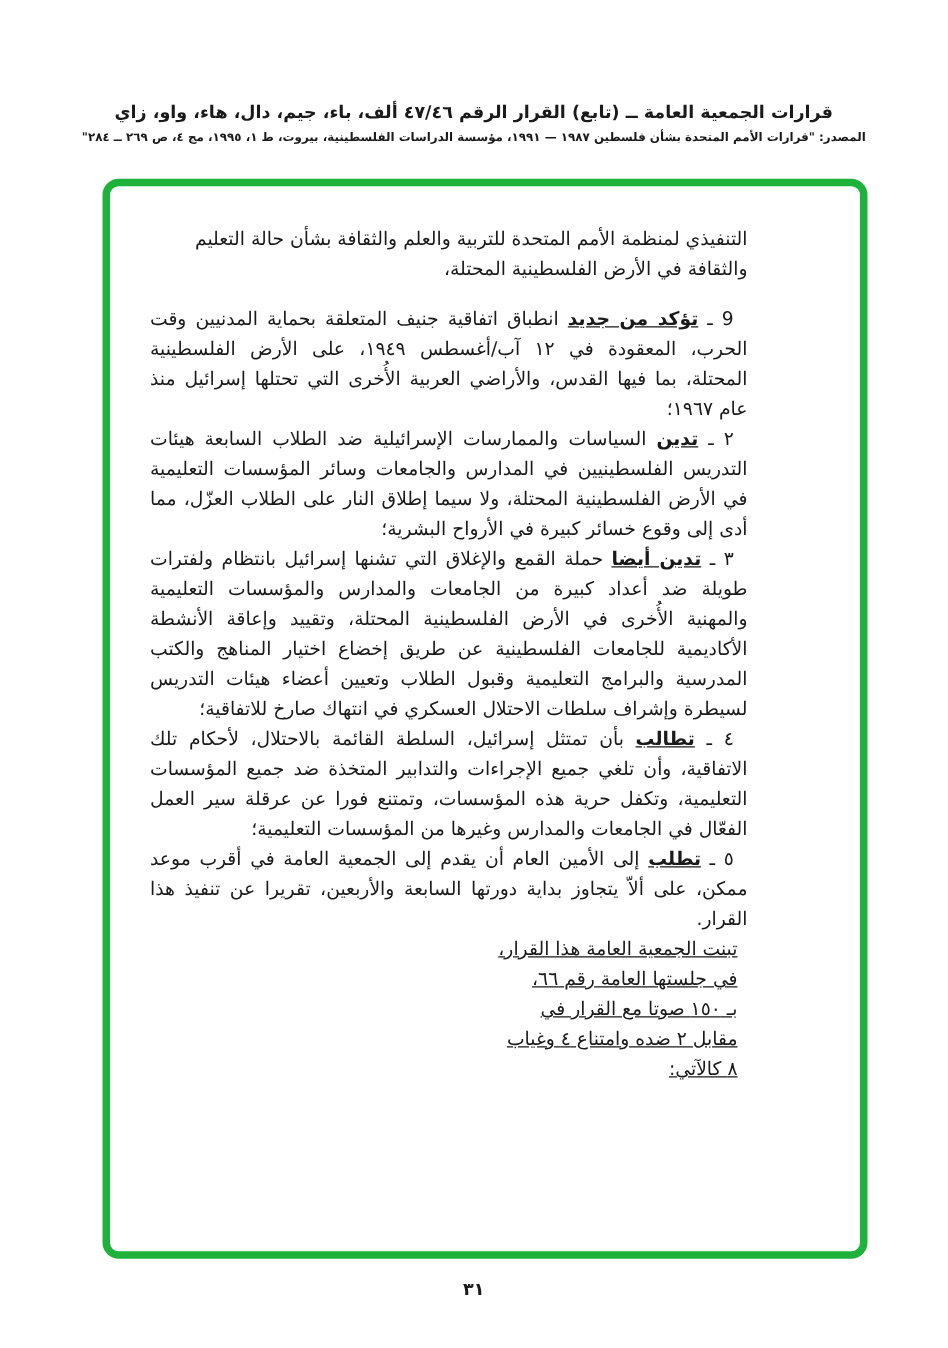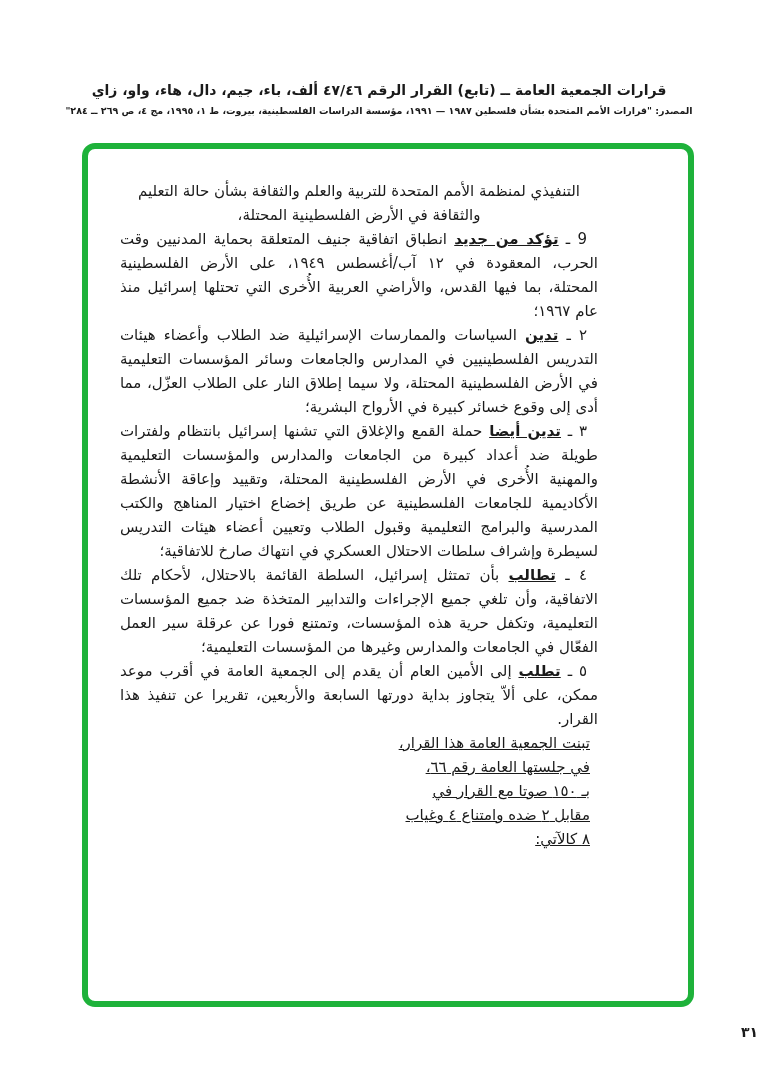--- a/index.html
+++ b/index.html
@@ -31,43 +31,43 @@
     border-radius:13px;
     background:#ffffff;
   }
   .column{
     position:absolute;left:120px;top:179px;width:478px;
     direction:rtl;
     font-size:15px;line-height:24px;
     text-align:justify;
   }
   .preamble{
-    text-align:center;
-    margin:0 0 0 0;
+    text-align:right;
+    margin:0 0 16px 0;
   }
   .item{
     margin:0;
     text-indent:11px; 
   }
   .bold{font-weight:bold;text-decoration:underline;}
   .adoption{
     padding-right:8px;
     text-decoration:underline;
   }
   .adoption-line{
     text-align:right;
     white-space:nowrap;
   }
   .vote-line{
     text-align:right;
     margin-right:-57px; 
   }
   .pagenum{
     position:absolute;top:1024px;left:0;width:758px;
-    text-align:right;
+    text-align:center;
     font-size:14px;font-weight:bold;
     direction:rtl;
   }
 </style>
 </head>
 <body>
 
 <div class="page">
 
   <div class="header-title">قرارات الجمعية العامة ــ (تابع) القرار الرقم ‪٤٧/٤٦‬ ألف، باء، جيم، دال، هاء، واو، زاي</div>
@@ -75,21 +75,21 @@
   <div class="header-source">المصدر: "قرارات الأمم المتحدة بشأن فلسطين ‪١٩٨٧ — ١٩٩١‬، مؤسسة الدراسات الفلسطينية، بيروت، ط ١، ١٩٩٥، مج ٤، ص ٢٦٩ ــ ٢٨٤"</div>
 
   <div class="frame" style="border-color: rgb(30, 178, 58);"></div>
 
   <div class="column">
 
     <p class="preamble">التنفيذي لمنظمة الأمم المتحدة للتربية والعلم والثقافة بشأن حالة التعليم والثقافة في الأرض الفلسطينية المحتلة،</p>
 
     <p class="item"><span>9 ـ </span><span class="bold">تؤكد من جديد</span><span> انطباق اتفاقية جنيف المتعلقة بحماية المدنيين وقت الحرب، المعقودة في ١٢ آب/أغسطس ١٩٤٩، على الأرض الفلسطينية المحتلة، بما فيها القدس، والأراضي العربية الأُخرى التي تحتلها إسرائيل منذ عام ١٩٦٧؛</span></p>
 
-    <p class="item"><span>٢ ـ </span><span class="bold">تدين</span><span> السياسات والممارسات الإسرائيلية ضد الطلاب وأعضاء هيئات التدريس الفلسطينيين في المدارس والجامعات وسائر المؤسسات التعليمية في الأرض الفلسطينية المحتلة، ولا سيما إطلاق النار على الطلاب العزّل، مما أدى إلى وقوع خسائر كبيرة في الأرواح البشرية؛</span></p>
+    <p class="item"><span>٢ ـ </span><span class="bold">تدين</span><span> السياسات والممارسات الإسرائيلية ضد الطلاب السابعة هيئات التدريس الفلسطينيين في المدارس والجامعات وسائر المؤسسات التعليمية في الأرض الفلسطينية المحتلة، ولا سيما إطلاق النار على الطلاب العزّل، مما أدى إلى وقوع خسائر كبيرة في الأرواح البشرية؛</span></p>
 
     <p class="item"><span>٣ ـ </span><span class="bold">تدين أيضا</span><span> حملة القمع والإغلاق التي تشنها إسرائيل بانتظام ولفترات طويلة ضد أعداد كبيرة من الجامعات والمدارس والمؤسسات التعليمية والمهنية الأُخرى في الأرض الفلسطينية المحتلة، وتقييد وإعاقة الأنشطة الأكاديمية للجامعات الفلسطينية عن طريق إخضاع اختيار المناهج والكتب المدرسية والبرامج التعليمية وقبول الطلاب وتعيين أعضاء هيئات التدريس لسيطرة وإشراف سلطات الاحتلال العسكري في انتهاك صارخ للاتفاقية؛</span></p>
 
     <p class="item"><span>٤ ـ </span><span class="bold">تطالب</span><span> بأن تمتثل إسرائيل، السلطة القائمة بالاحتلال، لأحكام تلك الاتفاقية، وأن تلغي جميع الإجراءات والتدابير المتخذة ضد جميع المؤسسات التعليمية، وتكفل حرية هذه المؤسسات، وتمتنع فورا عن عرقلة سير العمل الفعّال في الجامعات والمدارس وغيرها من المؤسسات التعليمية؛</span></p>
 
     <p class="item"><span>٥ ـ </span><span class="bold">تطلب</span><span> إلى الأمين العام أن يقدم إلى الجمعية العامة في أقرب موعد ممكن، على ألاّ يتجاوز بداية دورتها السابعة والأربعين، تقريرا عن تنفيذ هذا القرار.</span></p>
 
     <div class="adoption">
       <div class="adoption-line">تبنت الجمعية العامة هذا القرار،</div>
       <div class="adoption-line">في جلستها العامة رقم ٦٦،</div>

